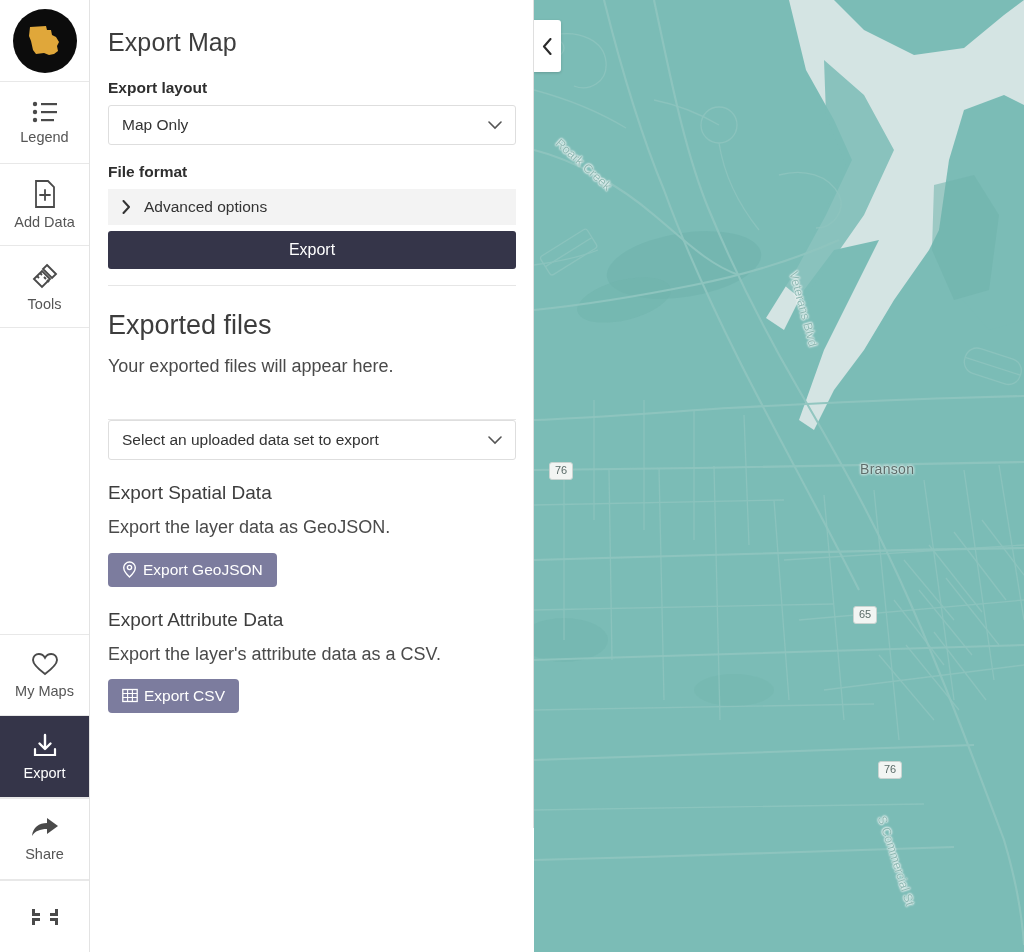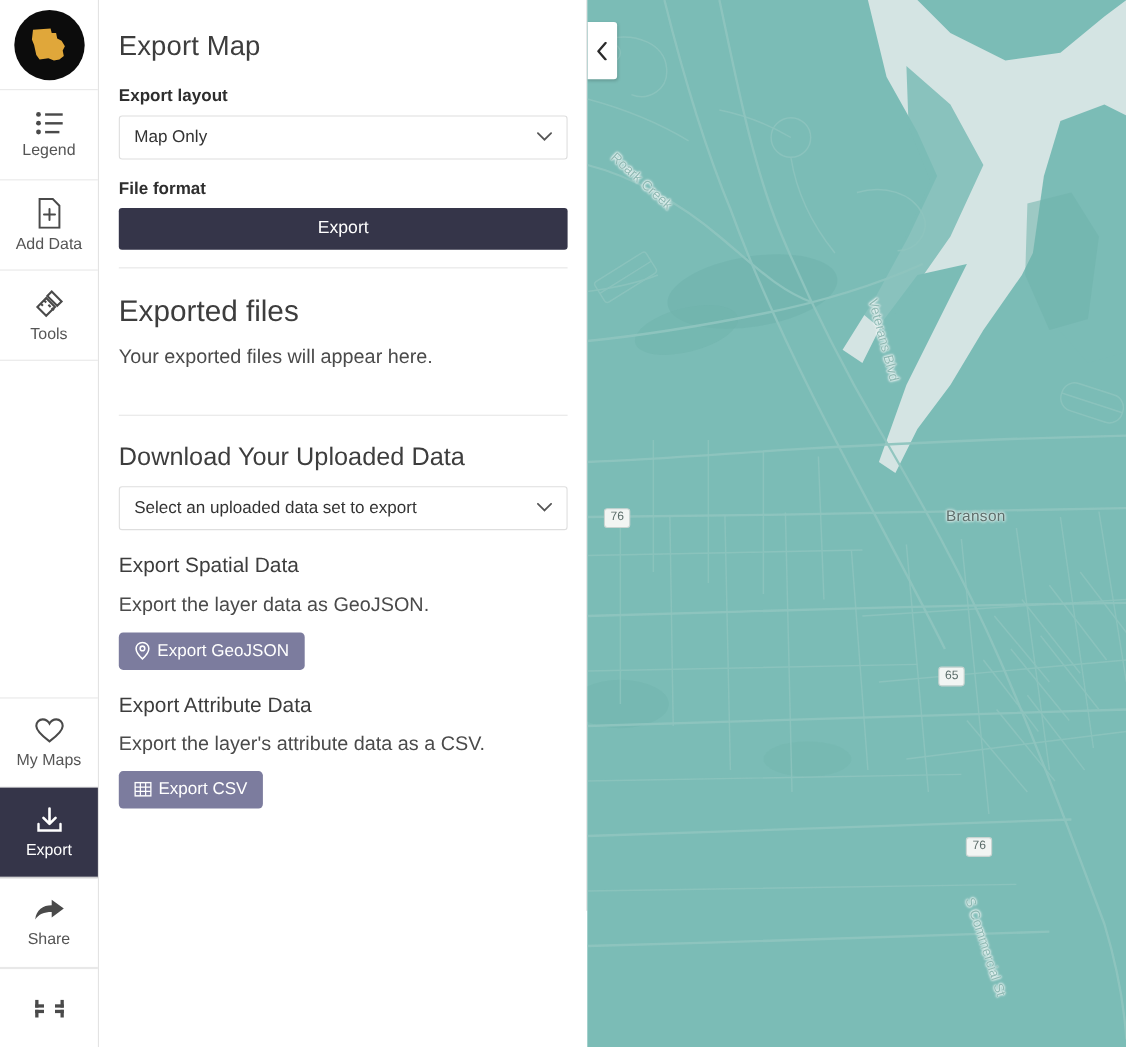--- a/index.html
+++ b/index.html
@@ -264,32 +264,37 @@
         <div class="sel">Map Only</div>
         <span class="chev">
           <svg width="14" height="9" viewBox="0 0 14 9">
               <path d="M1 1 L7 7 L13 1" fill="none" stroke="#555" stroke-width="1.6" stroke-linecap="round"></path>
             </svg>
         </span>
       </div>
 
       <div class="field-label">File format</div>
 
+      <div class="adv-options">
+        <svg width="9" height="14" viewBox="0 0 9 14">
+          <path d="M1.5 1 L7 7 L1.5 13" fill="none" stroke="#333" stroke-width="2" stroke-linecap="round" stroke-linejoin="round"></path>
+        </svg>
+        <span>Advanced options</span>
+      </div>
 
       <button class="btn-export-main">Export</button>
 
       <hr class="div">
 
       <h2 class="sec">Exported files</h2>
       <p class="muted">Your exported files will appear here.</p>
 
       <div class="gap2"></div>
       <hr class="div">
 
-      <h2 class="sec big">Download Your Uploaded Data</h2>
       <div class="select-wrap">
         <div class="sel">Select an uploaded data set to export</div>
         <span class="chev">
           <svg width="14" height="9" viewBox="0 0 14 9">
               <path d="M1 1 L7 7 L13 1" fill="none" stroke="#555" stroke-width="1.6" stroke-linecap="round"></path>
             </svg>
         </span>
       </div>
 
       <h3 class="sub">Export Spatial Data</h3>

